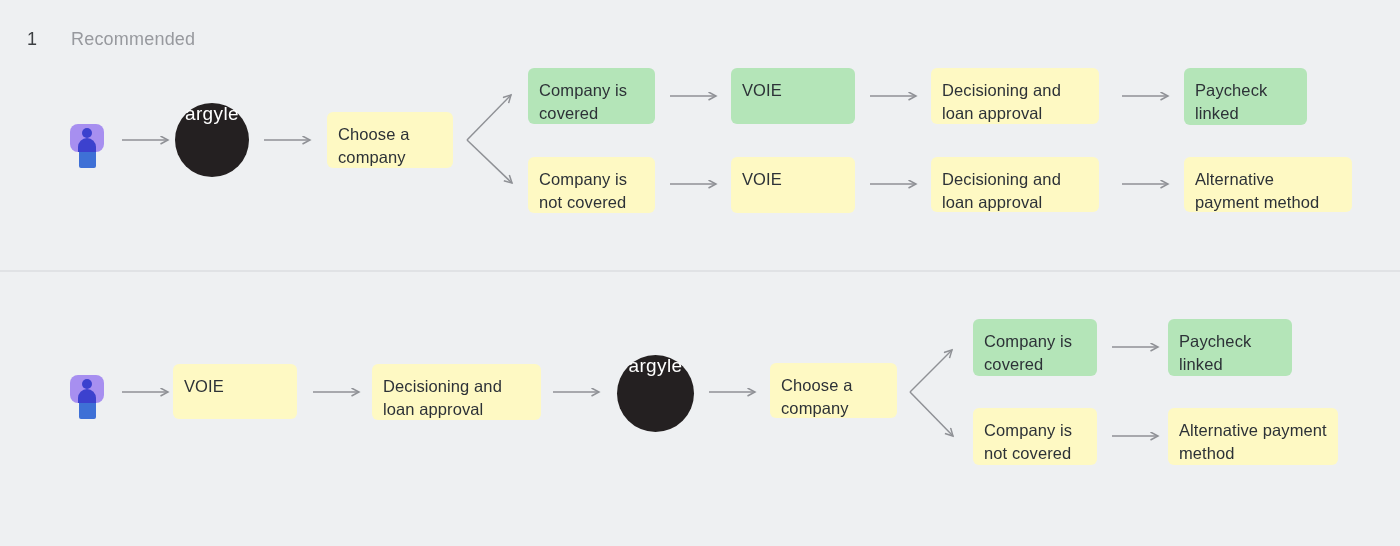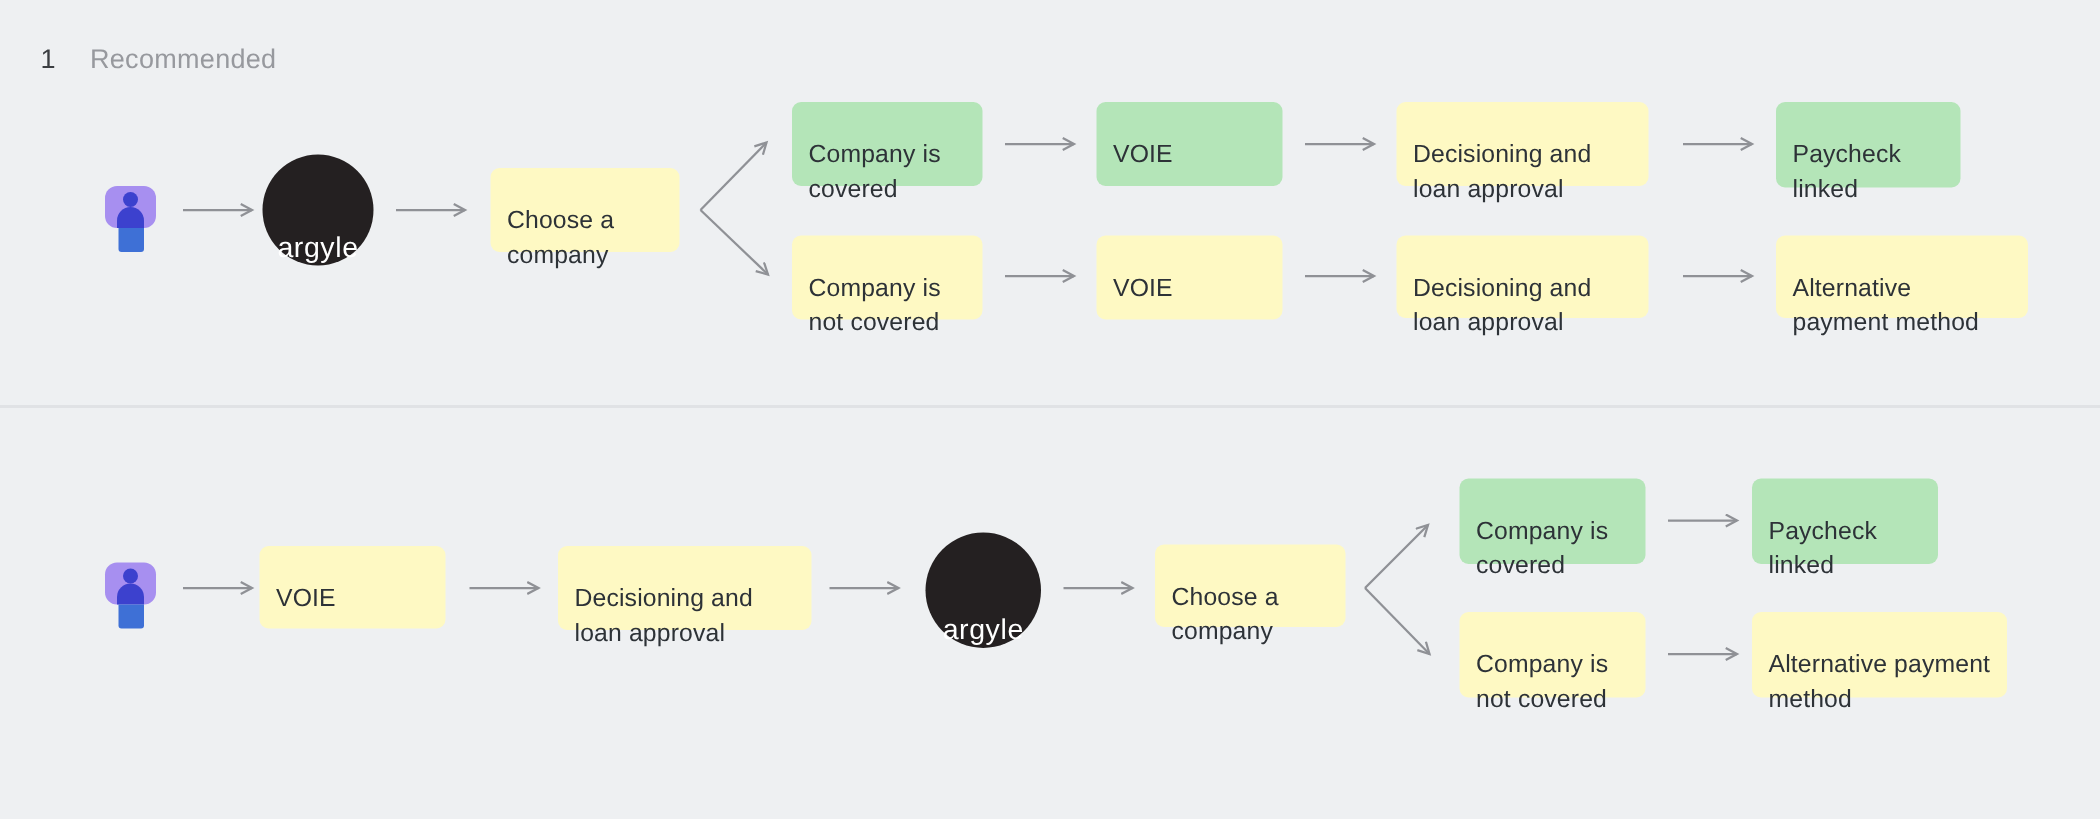--- a/index.html
+++ b/index.html
@@ -9,38 +9,38 @@
   }
   .canvas{
     position:relative;
     width:1400px;height:546px;
     background:#eef0f2;
     overflow:hidden;
   }
   .arrows{position:absolute;left:0;top:0;width:1400px;height:546px;pointer-events:none;}
   .section-label{position:absolute;top:29px;left:0;font-size:18px;letter-spacing:.2px;}
   .section-label .num{position:absolute;left:27px;color:#3b3e42;}
-  .section-label .txt{position:absolute;left:60px;color:#97999e;}
+  .section-label .txt{position:absolute;left:71px;color:#97999e;}
   .node{
     position:absolute;
     box-sizing:border-box;
     border-radius:6px;
-    padding:24px 11px;
+    padding:11px 11px;
     font-size:16.5px;
     line-height:23px;
     letter-spacing:.1px;
     color:#2d3237;
   }
   .node.gray{background:#fef9c3;}
   .node.green{background:#b4e5b8;}
   .logo{
     position:absolute;
     background:#242021;
     border-radius:50%;
-    display:flex;align-items:flex-end;justify-content:center;
+    display:flex;align-items:flex-start;justify-content:center;
     color:#ffffff;
     font-size:19px;
     letter-spacing:.4px;
   }
   .divider{position:absolute;left:0;width:1400px;height:2px;background:#e0e2e5;}
   .avatar{position:absolute;width:36px;height:44px;}
   .avatar .bg{position:absolute;left:0;top:0;width:34px;height:28px;background:#a78ff0;border-radius:8px;}
   .avatar .head{position:absolute;left:12px;top:4px;width:10px;height:10px;border-radius:50%;background:#3c41ce;}
   .avatar .shoulders{position:absolute;left:8px;top:14px;width:18px;height:14px;border-radius:9px 9px 0 0;background:#3c41ce;}
   .avatar .torso{position:absolute;left:8.5px;top:28px;width:17px;height:16px;background:#3e70d6;border-radius:0 0 2px 2px;}

